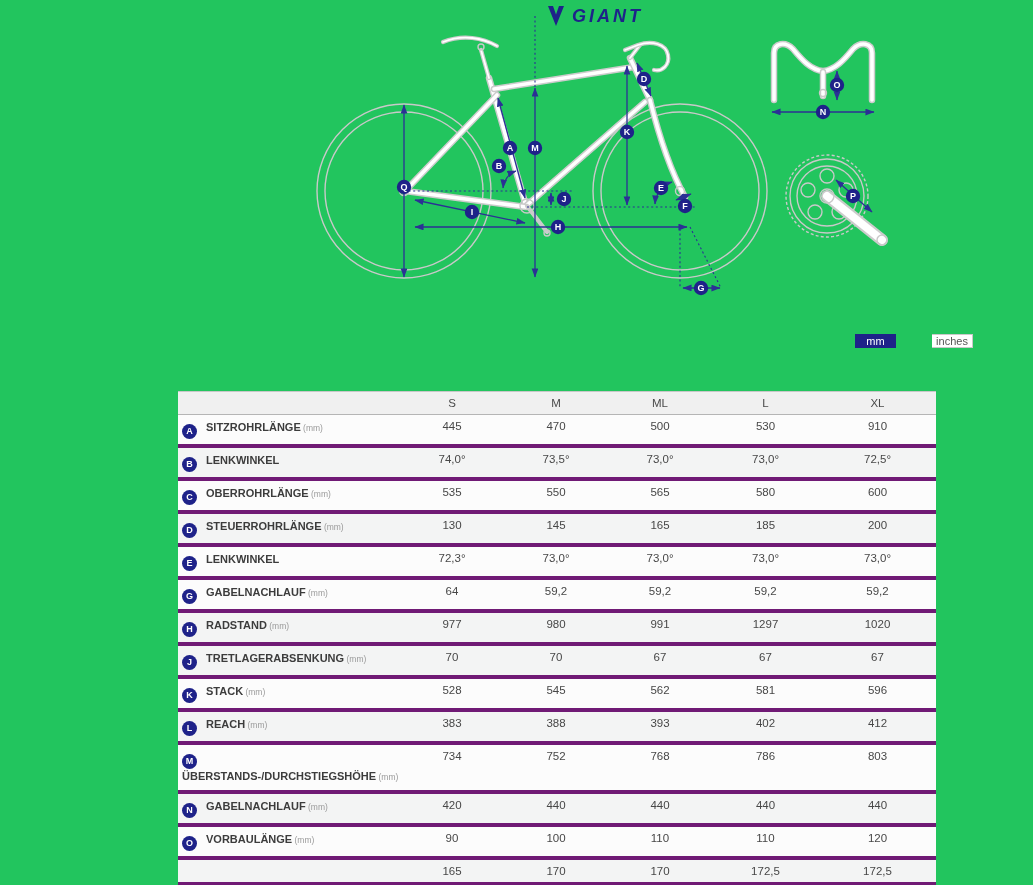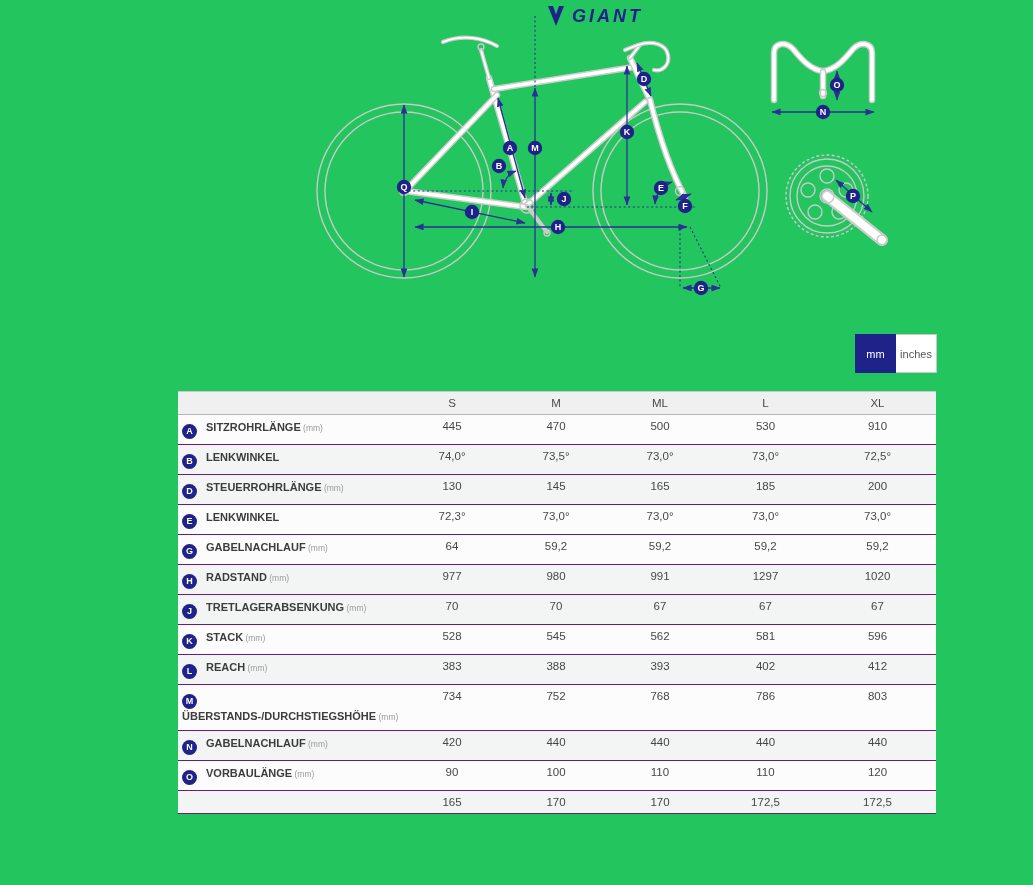--- a/index.html
+++ b/index.html
@@ -10,30 +10,30 @@
   .thin { stroke:#c9c9c9; stroke-width:1.4; fill:none; }
   .t1 { stroke:#cccccc; stroke-width:6.5; fill:none; stroke-linecap:round; }
   .t2 { stroke:#ffffff; stroke-width:3.6; fill:none; stroke-linecap:round; }
   .t3 { stroke:#cccccc; stroke-width:4.2; fill:none; stroke-linecap:round; }
   .t4 { stroke:#ffffff; stroke-width:1.8; fill:none; stroke-linecap:round; }
   .ink { stroke:#2b3095; stroke-width:1.3; fill:none; }
   .dot { stroke:#2b3095; stroke-width:1.1; fill:none; stroke-dasharray:2 2.6; }
   .bt  { fill:#fff; font-size:9px; font-weight:bold; text-anchor:middle; }
 
   .toggle { position:absolute; top:334px; left:855px; display:flex; }
-  .toggle .tbtn { width:41px; height:39px; box-sizing:border-box; font-size:11px;
+  .toggle .tbtn { width:41px; height:14px; box-sizing:border-box; font-size:11px;
     display:flex; align-items:center; justify-content:center; cursor:pointer;text-align:right; }
   .tbtn-mm { background:#1e2289; color:#fff; border:1px solid #1e2289; }
-  .tbtn-in { background:#fff; color:#555; border:1px solid #c9c9c9; border-left:none; }
+  .tbtn-in { background:#fff; color:#555; border:1px solid #c9c9c9; border-left:none;margin-left:36px; }
 
   table.geo { position:absolute; top:391px; left:178px; width:758px;
     border-collapse:collapse; table-layout:fixed; font-size:11.5px; color:#474747; }
   table.geo thead tr { background:#f0f0f0; border-top:1px solid #c8c8c8; border-bottom:1px solid #b5b5b5; }
   table.geo thead th { font-weight:normal; color:#4a4a4a; font-size:11.5px; padding:5px 0; text-align:center; }
-  table.geo tbody tr { background:#fcfcfc; border-bottom:1px solid #701a75; }
+  table.geo tbody tr { background:#fcfcfc; border-bottom:4px solid #701a75; }
   table.geo tbody tr.alt { background:#f3f4f4; }
   .label-cell { text-align:left; padding:5px 0 5px 4px; vertical-align:top; line-height:15px; }
   .val-cell   { text-align:center; vertical-align:top; padding:5px 0; }
   .badge { display:inline-block; width:15px; height:15px; border-radius:50%; background:#1e2289;
     color:#fff; font-size:9px; font-weight:bold; text-align:center; line-height:15px;
     margin-right:9px; vertical-align:-3px; }
   .row-label { font-weight:bold; color:#3c3c3c; font-size:11px; }
   .row-unit  { font-size:8.5px; color:#9a9a9a; }
 </style>
 </head>
@@ -240,20 +240,28 @@
           <td class="val-cell">910</td>
         </tr>
         <tr class="alt">
           <td class="label-cell"><span class="badge">B</span><span class="row-label">LENKWINKEL</span></td>
           <td class="val-cell">74,0°</td>
           <td class="val-cell">73,5°</td>
           <td class="val-cell">73,0°</td>
           <td class="val-cell">73,0°</td>
           <td class="val-cell">72,5°</td>
         </tr>
+        <tr>
+          <td class="label-cell"><span class="badge">C</span><span class="row-label">OBERROHRLÄNGE</span><span class="row-unit"> (mm)</span></td>
+          <td class="val-cell">535</td>
+          <td class="val-cell">550</td>
+          <td class="val-cell">565</td>
+          <td class="val-cell">580</td>
+          <td class="val-cell">600</td>
+        </tr>
         <tr class="alt">
           <td class="label-cell"><span class="badge">D</span><span class="row-label">STEUERROHRLÄNGE</span><span class="row-unit"> (mm)</span></td>
           <td class="val-cell">130</td>
           <td class="val-cell">145</td>
           <td class="val-cell">165</td>
           <td class="val-cell">185</td>
           <td class="val-cell">200</td>
         </tr>
         <tr>
           <td class="label-cell"><span class="badge">E</span><span class="row-label">LENKWINKEL</span></td>

